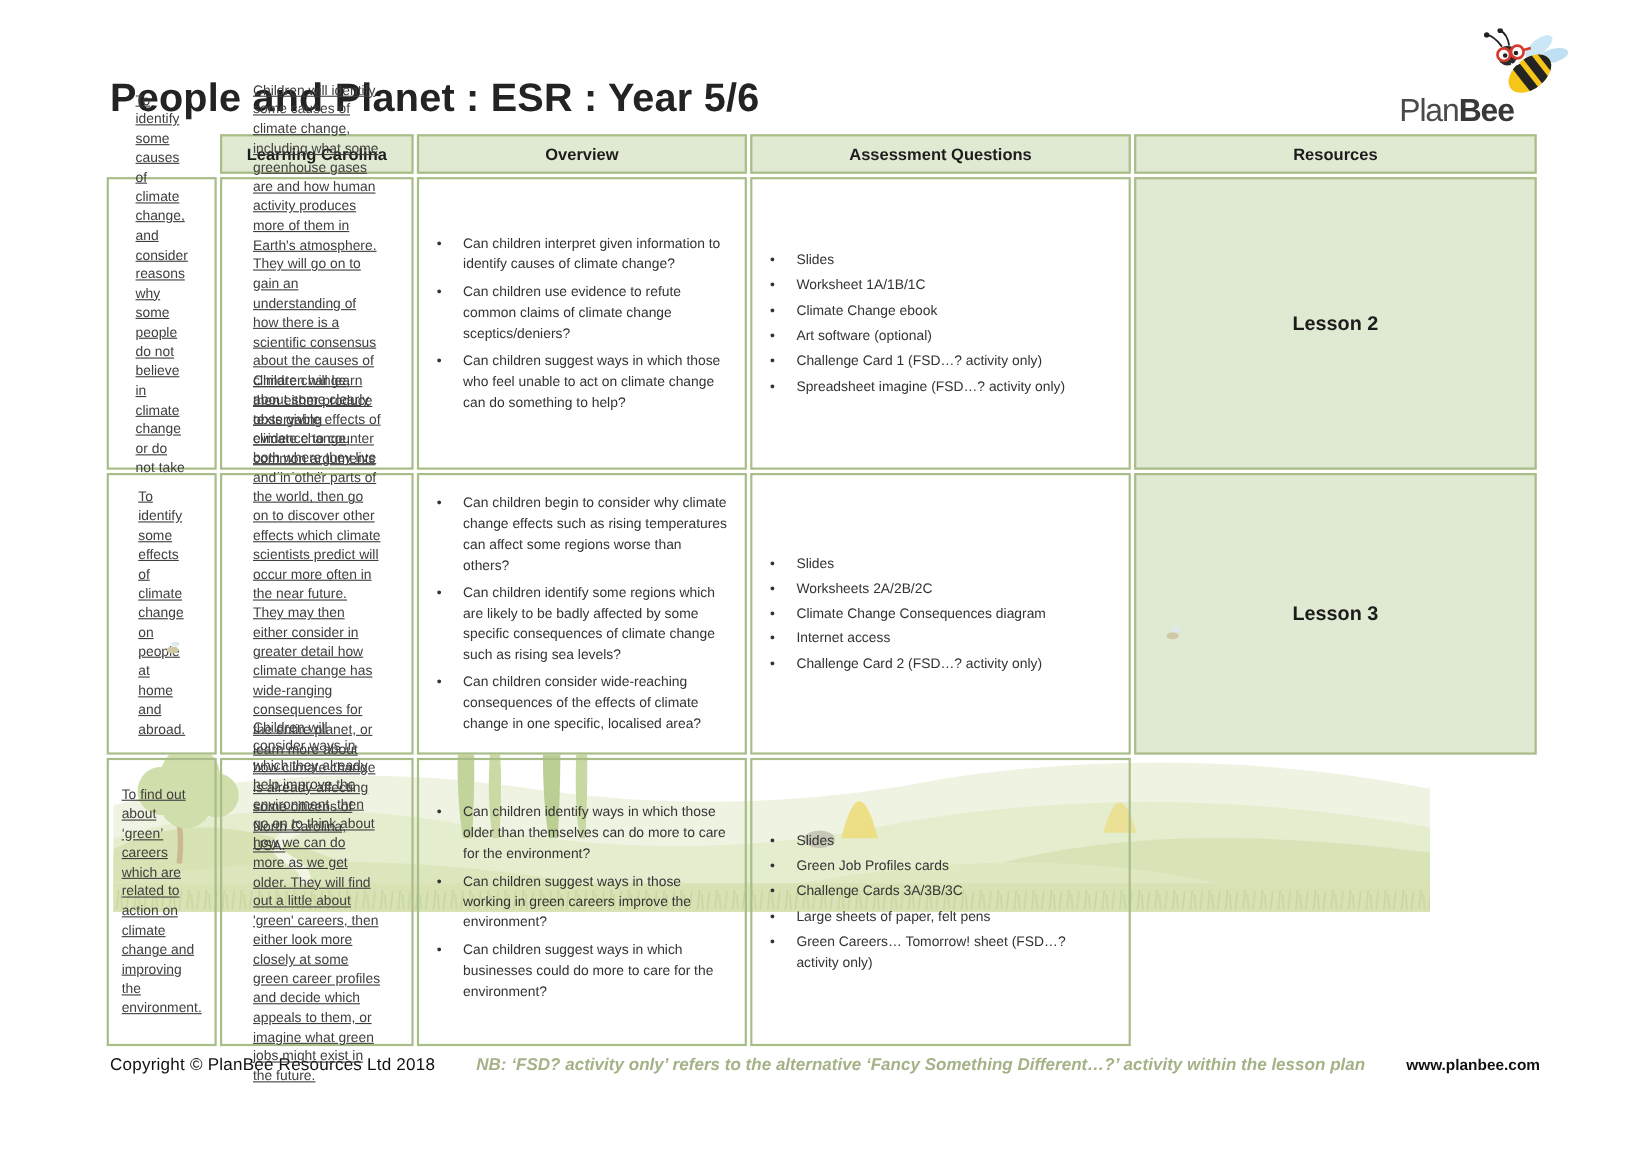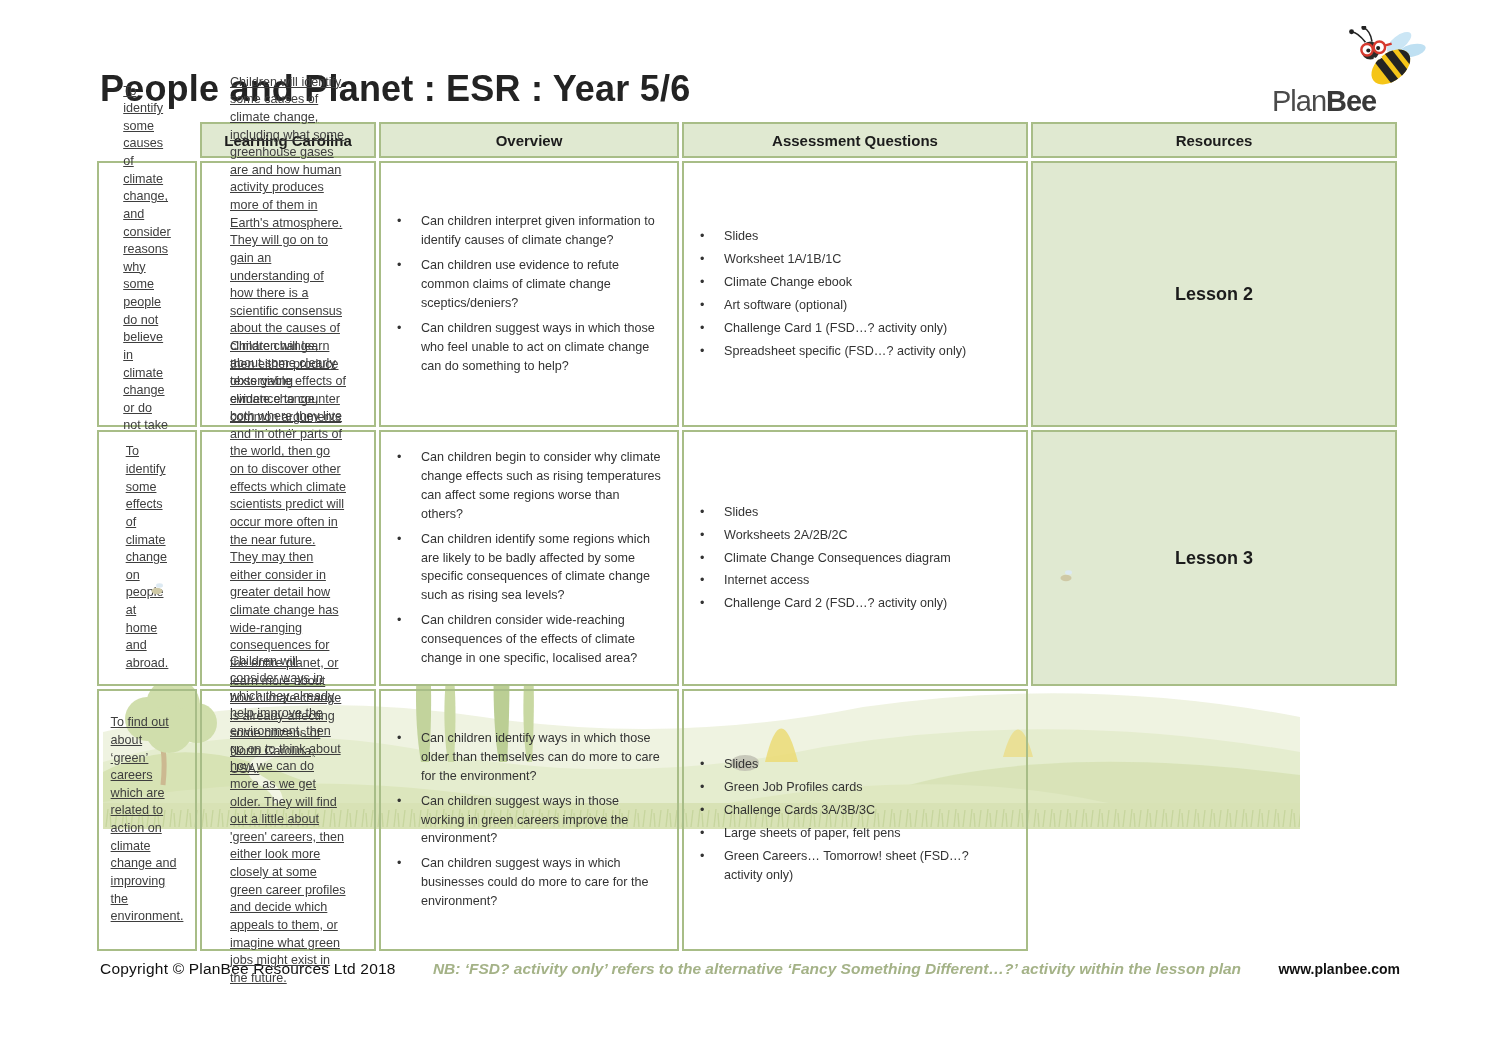--- a/index.html
+++ b/index.html
@@ -143,21 +143,21 @@
         <li>Can children suggest ways in which those who feel unable to act on climate change can do something to help?</li>
       </ul>
     </div>
     <div class="cell list">
       <ul class="bullets res">
         <li>Slides</li>
         <li>Worksheet 1A/1B/1C</li>
         <li>Climate Change ebook</li>
         <li>Art software (optional)</li>
         <li>Challenge Card 1 (FSD…? activity only)</li>
-        <li>Spreadsheet specific (FSD…? activity only)</li>
+        <li>Spreadsheet imagine (FSD…? activity only)</li>
       </ul>
     </div>
 
     <div class="cell label">Lesson 2</div>
     <div class="cell text">To identify some effects of climate change on people at home and abroad.</div>
     <div class="cell text">Children will learn about some clearly observable effects of climate change, both where they live and in other parts of the world, then go on to discover other effects which climate scientists predict will occur more often in the near future. They may then either consider in greater detail how climate change has wide-ranging consequences for the entire planet, or learn more about how climate change is already affecting some citizens of North Carolina, USA.</div>
     <div class="cell list">
       <ul class="bullets">
         <li>Can children begin to consider why climate change effects such as rising temperatures can affect some regions worse than others?</li>
         <li>Can children identify some regions which are likely to be badly affected by some specific consequences of climate change such as rising sea levels?</li>

